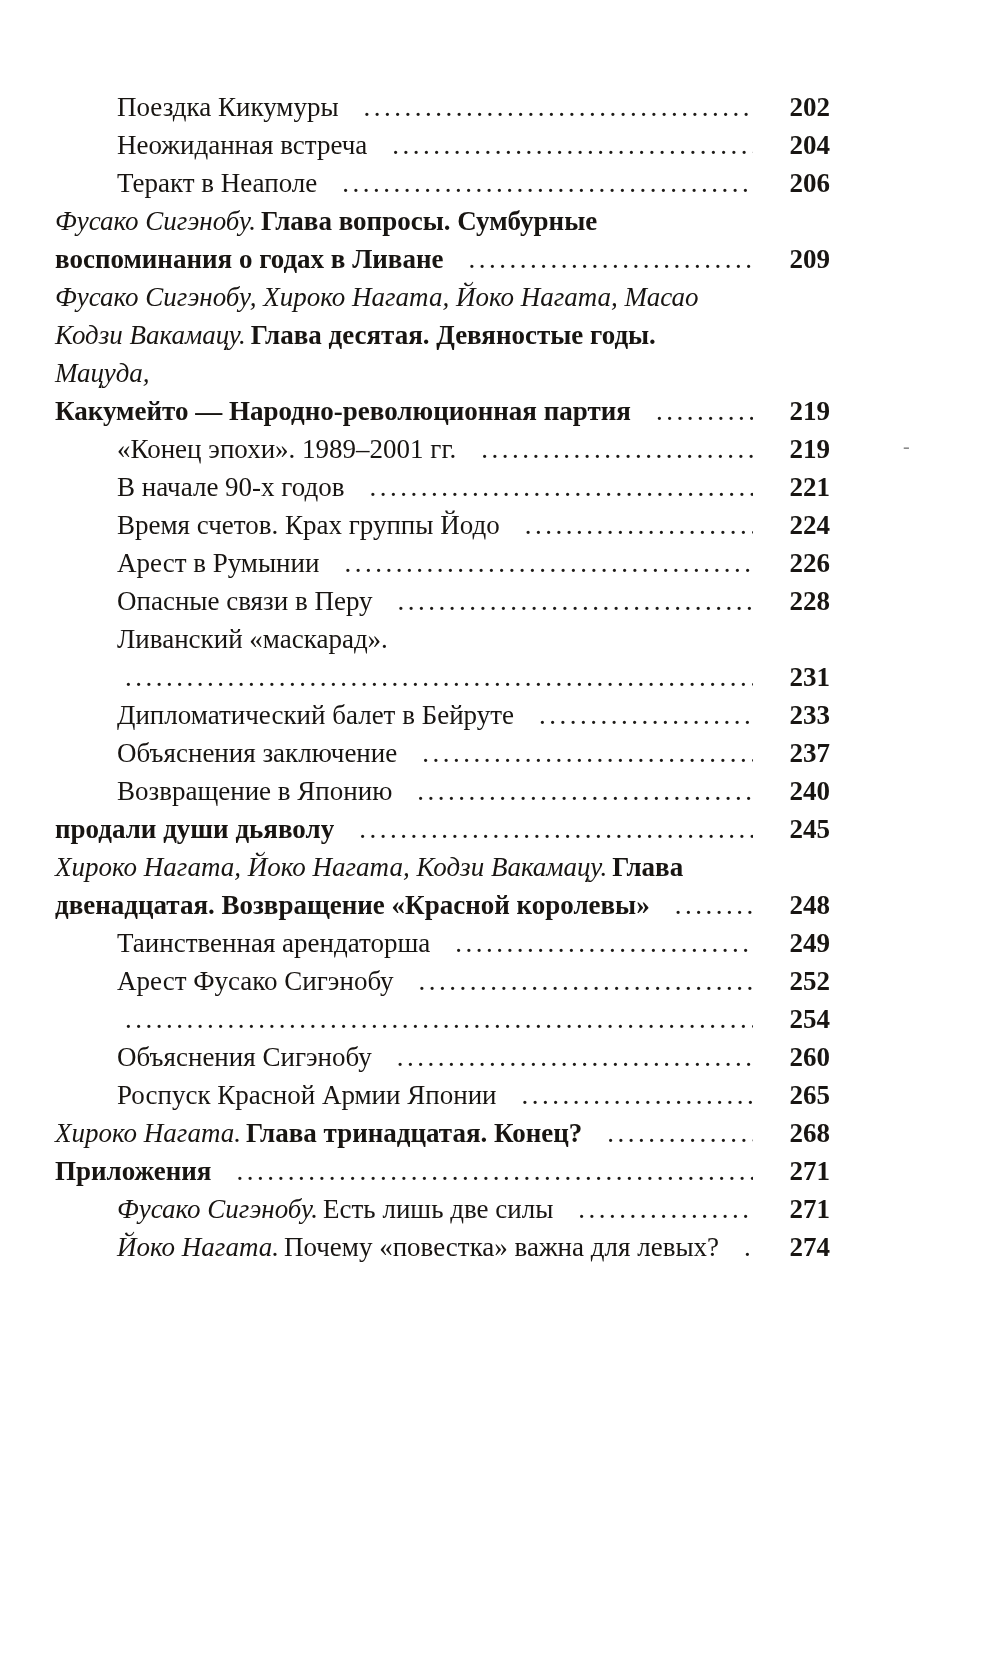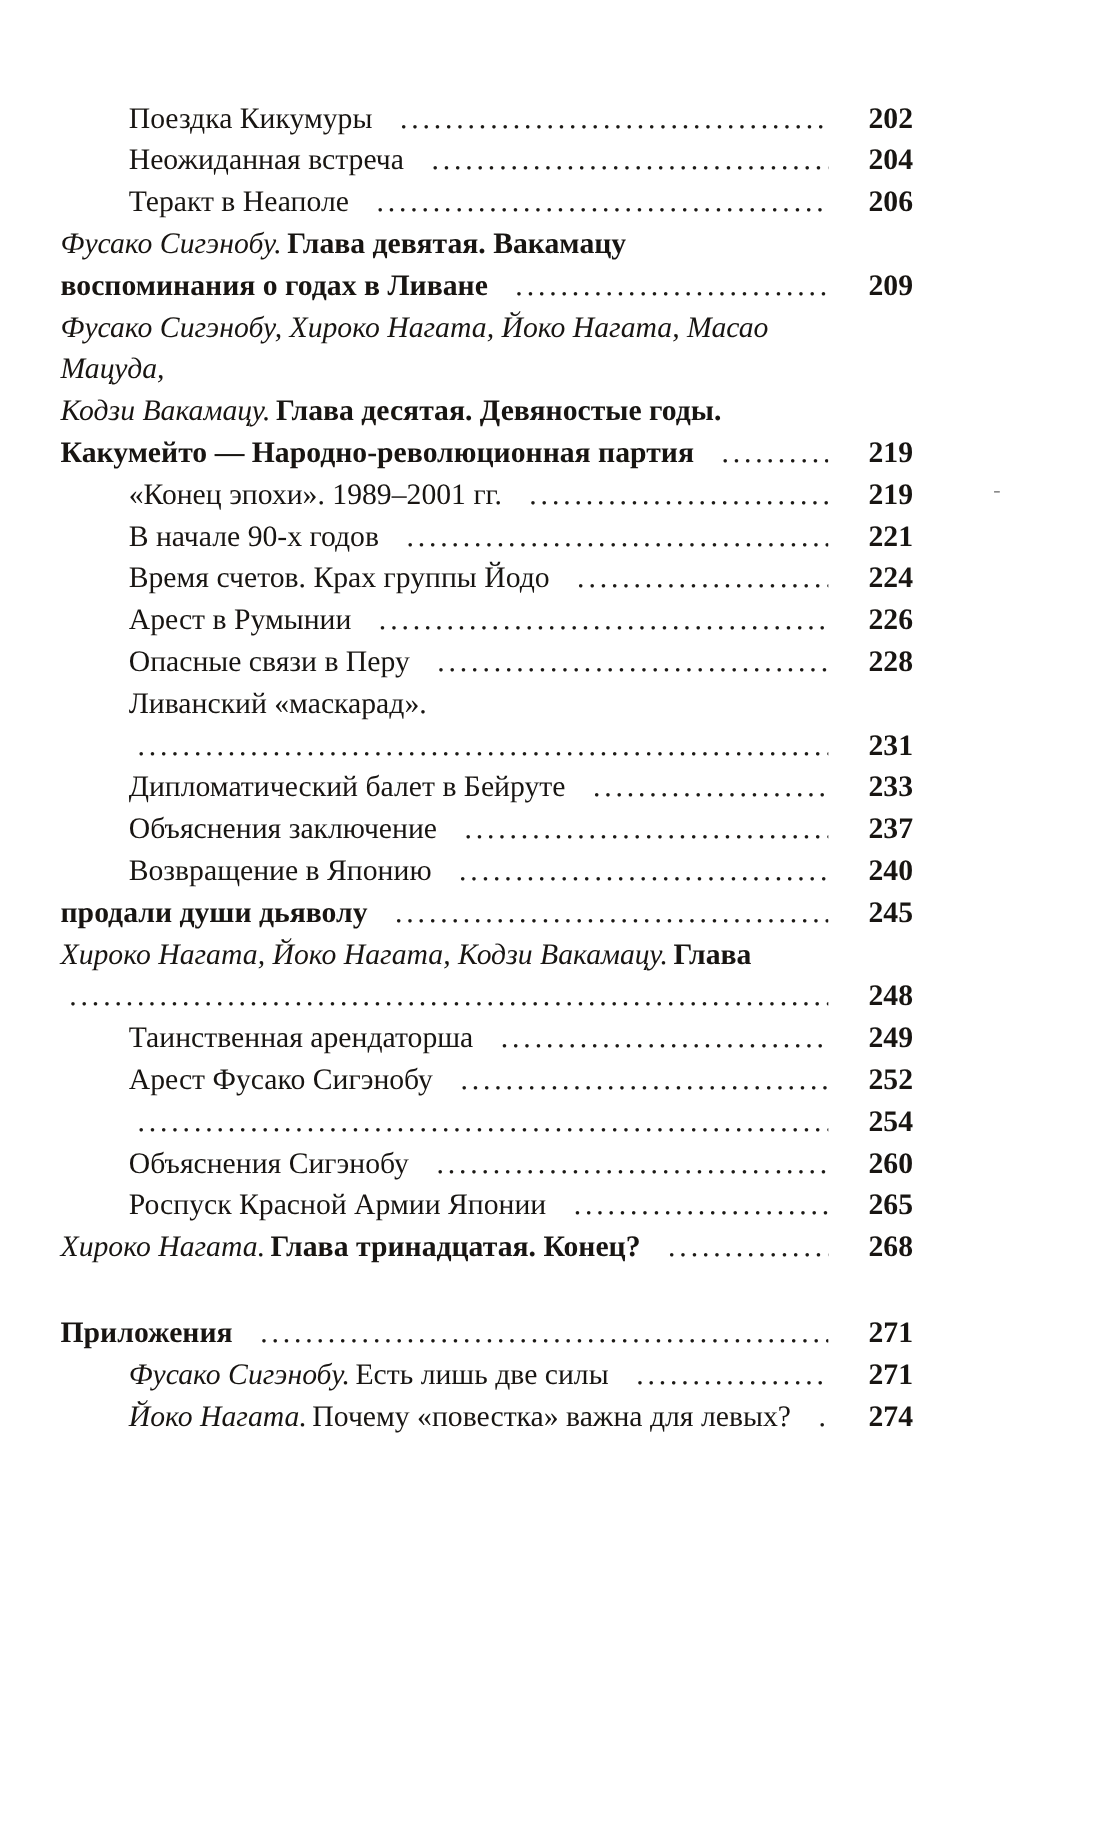--- a/index.html
+++ b/index.html
@@ -12,21 +12,21 @@
     overflow: hidden;
     font-family: "Liberation Serif", "DejaVu Serif", serif;
     font-size: 27px;
     line-height: 38px;
     color: #181512;
     padding: 88px 170px 0 55px;
   }
   .toc-list { width: 100%; }
   .line { display: flex; gap: 17px; }
   .line.indent { padding-left: 62px; }
-  .line.gap { margin-top: 40px; }
+  .line.gap { }
   .text { white-space: nowrap; flex: 0 0 auto; }
   .seg.i { font-style: italic; }
   .seg.b { font-weight: bold; }
   .seg + .seg { padding-left: 5px; }
   .dots {
     flex: 1 1 auto;
     min-width: 0;
     overflow: hidden;
     white-space: nowrap;
     letter-spacing: 3.5px;
@@ -58,35 +58,35 @@
         <span class="text"><span class="seg r">Неожиданная встреча</span></span>
         <span class="dots">............................................................................................................................................</span>
         <span class="num">204</span>
       </div>
       <div class="line indent">
         <span class="text"><span class="seg r">Теракт в Неаполе</span></span>
         <span class="dots">............................................................................................................................................</span>
         <span class="num">206</span>
       </div>
       <div class="line">
-        <span class="text"><span class="seg i">Фусако Сигэнобу.</span><span class="seg b">Глава девятая. Вакамацу</span></span>
+        <span class="text"><span class="seg i">Фусако Сигэнобу.</span><span class="seg b">Глава вопросы. Сумбурные</span></span>
       </div>
       <div class="line">
         <span class="text"><span class="seg b">воспоминания о годах в Ливане</span></span>
         <span class="dots">............................................................................................................................................</span>
         <span class="num">209</span>
       </div>
       <div class="line">
         <span class="text"><span class="seg i">Фусако Сигэнобу, Хироко Нагата, Йоко Нагата, Масао</span></span>
       </div>
       <div class="line">
-        <span class="text"><span class="seg i">Мацуда,</span></span>
+        <span class="text"><span class="seg i">Кодзи Вакамацу.</span><span class="seg b">Глава десятая. Девяностые годы.</span></span>
       </div>
       <div class="line">
-        <span class="text"><span class="seg i">Кодзи Вакамацу.</span><span class="seg b">Глава десятая. Девяностые годы.</span></span>
+        <span class="text"><span class="seg i">Мацуда,</span></span>
       </div>
       <div class="line">
         <span class="text"><span class="seg b">Какумейто — Народно-революционная партия</span></span>
         <span class="dots">............................................................................................................................................</span>
         <span class="num">219</span>
       </div>
       <div class="line indent">
         <span class="text"><span class="seg r">«Конец эпохи». 1989–2001 гг.</span></span>
         <span class="dots">............................................................................................................................................</span>
         <span class="num">219</span>
@@ -135,20 +135,21 @@
       </div>
       <div class="line">
         <span class="text"><span class="seg b">продали души дьяволу</span></span>
         <span class="dots">............................................................................................................................................</span>
         <span class="num">245</span>
       </div>
       <div class="line">
         <span class="text"><span class="seg i">Хироко Нагата, Йоко Нагата, Кодзи Вакамацу.</span><span class="seg b">Глава</span></span>
       </div>
       <div class="line">
+        <span class="text"><span class="seg b">двенадцатая. Возвращение «Красной королевы»</span></span>
         <span class="dots">............................................................................................................................................</span>
         <span class="num">248</span>
       </div>
       <div class="line indent">
         <span class="text"><span class="seg r">Таинственная арендаторша</span></span>
         <span class="dots">............................................................................................................................................</span>
         <span class="num">249</span>
       </div>
       <div class="line indent">
         <span class="text"><span class="seg r">Арест Фусако Сигэнобу</span></span>

